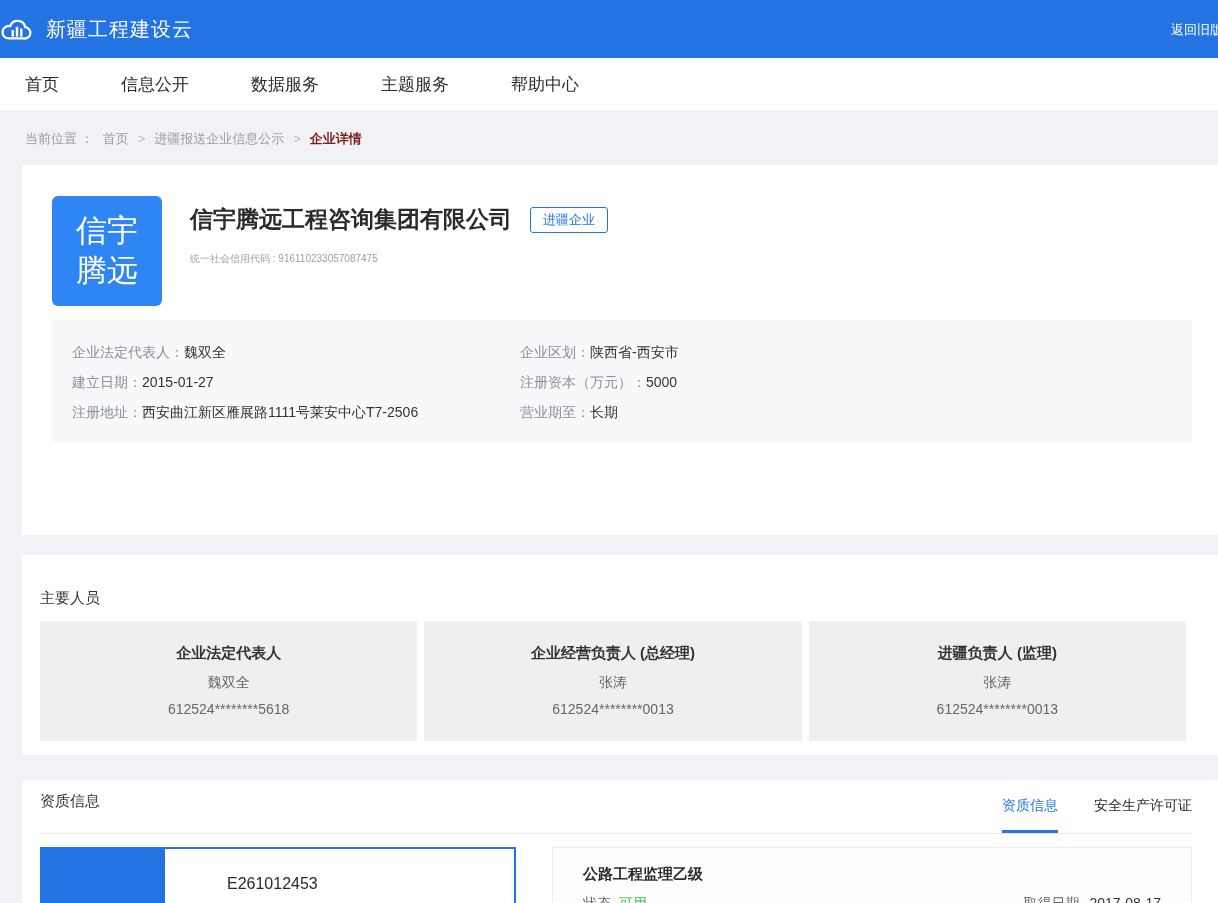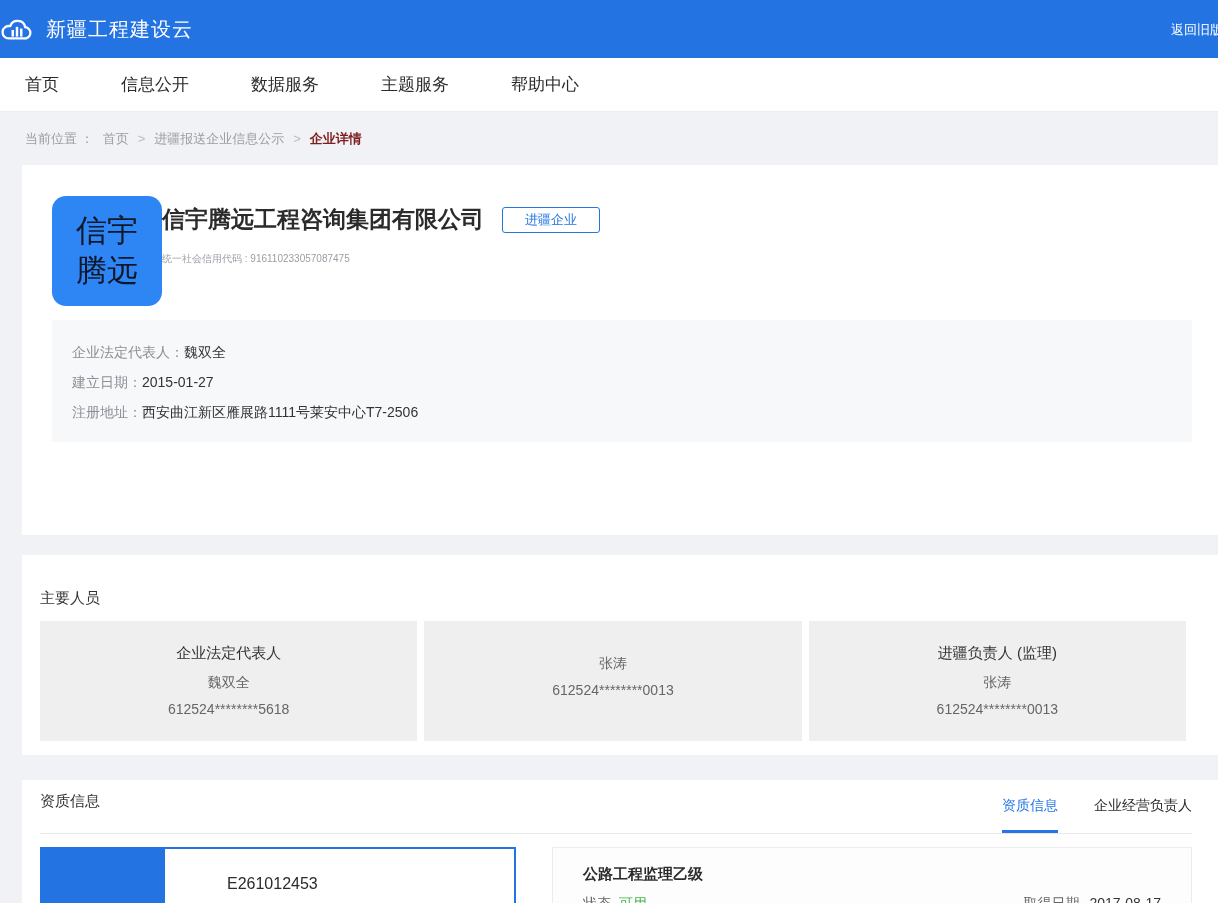--- a/index.html
+++ b/index.html
@@ -24,44 +24,44 @@
   .breadcrumb>*{margin-right:9px}
   .bc-sep{color:#b7bac0}
   .bc-link{cursor:pointer}
   .bc-current{color:#7f1d1d;font-weight:700}
   
   .page{margin-left:22px;width:1196px}
   .card{background:#fff;box-sizing:border-box}
   
   .card-company{padding:31px 0 0 30px;height:370px}
   .company-head{display:flex}
-  .company-logo{width:110px;height:110px;background:#2e86f5;border-radius:14px;
-    color:#0f172a;display:flex;flex-direction:column;align-items:center;justify-content:center;
+  .company-logo{width:110px;height:110px;background:#2e86f5;border-radius:6px;
+    color:#ffffff;display:flex;flex-direction:column;align-items:center;justify-content:center;
     font-size:31px;font-weight:500;line-height:1.28;flex:0 0 auto}
-  .company-main{padding-top:8px}
+  .company-main{margin-left:28px;padding-top:8px}
   .company-name-row{display:flex;align-items:center}
   .company-name{font-size:23px;font-weight:700;color:#2b2b2b}
   .badge{margin-left:18px;border:1px solid #2575e6;color:#2575e6;font-size:13px;
-    padding:3px 22px;border-radius:3px;white-space:nowrap}
+    padding:3px 12px;border-radius:3px;white-space:nowrap}
   .credit-code{margin-top:17px;font-size:10px;color:#9b9ea5}
   .info-panel{margin-top:14px;width:1140px;background:#f7f8fa;
     padding:17px 0 15px 20px;box-sizing:border-box;display:flex}
   .info-col-left{width:448px}
   .info-col-right{flex:1}
   .info-row{line-height:30px;font-size:14px;white-space:nowrap}
   .info-label{color:#8b8f96}
   .info-value{color:#333}
   .info-value.muted{color:#9a9da3}
   
   .card-personnel{margin-top:20px;height:200px;padding:34px 32px 0 18px}
   .section-title{font-size:15px;color:#333}
   .person-cards{margin-top:13px;display:flex;gap:7px}
   .person-card{flex:1;height:120px;background:#efefef;text-align:center;
     padding-top:23px;box-sizing:border-box}
-  .person-role{font-size:15px;font-weight:400;color:#333}
+  .person-role{font-size:15px;font-weight:700;color:#333}
   .person-name{margin-top:11px;font-size:14px;color:#666}
   .person-id{margin-top:9px;font-size:14px;color:#666}
   
   .card-qual{margin-top:25px;height:200px;padding:0 26px 0 18px}
   .qual-header{display:flex;justify-content:space-between;align-items:flex-end;
     border-bottom:1px solid #e9e9e9;height:54px;box-sizing:border-box}
   .qual-title{font-size:15px;color:#333;padding-bottom:22px}
   .qual-tabs{display:flex;gap:36px}
   .qual-tab{font-size:14px;color:#2b2b2b;padding-bottom:18px;cursor:pointer;white-space:nowrap}
   .qual-tab.active{color:#2575e6;border-bottom:3px solid #2575e6;padding-bottom:15px}
@@ -134,49 +134,61 @@
         <div class="info-row">
           <span class="info-label">企业法定代表人：</span><span class="info-value">魏双全</span>
         </div>
         <div class="info-row">
           <span class="info-label">建立日期：</span><span class="info-value">2015-01-27</span>
         </div>
         <div class="info-row">
           <span class="info-label">注册地址：</span><span class="info-value">西安曲江新区雁展路1111号莱安中心T7-2506</span>
         </div>
       </div>
+      <div class="info-col-right">
+        <div class="info-row">
+          <span class="info-label">企业区划：</span><span class="info-value">陕西省-西安市</span>
+        </div>
+        <div class="info-row">
+          <span class="info-label">注册资本（万元）：</span><span class="info-value">5000</span>
+        </div>
+        <div class="info-row">
+          <span class="info-label">营业期至：</span><span class="info-value">长期</span>
+        </div>
+      </div>
     </div>
   </div>
 
   <div class="card card-personnel">
     <div class="section-title">主要人员</div>
     <div class="person-cards">
       <div class="person-card">
         <div class="person-role">企业法定代表人</div>
         <div class="person-name">魏双全</div>
         <div class="person-id">612524********5618</div>
       </div>
       <div class="person-card">
+        <div class="person-role">企业经营负责人 (总经理)</div>
         <div class="person-name">张涛</div>
         <div class="person-id">612524********0013</div>
       </div>
       <div class="person-card">
         <div class="person-role">进疆负责人 (监理)</div>
         <div class="person-name">张涛</div>
         <div class="person-id">612524********0013</div>
       </div>
     </div>
   </div>
 
   <div class="card card-qual">
     <div class="qual-header">
       <span class="qual-title">资质信息</span>
       <span class="qual-tabs">
         <span class="qual-tab active">资质信息</span>
-        <span class="qual-tab">企业经营负责人</span>
+        <span class="qual-tab">安全生产许可证</span>
       </span>
     </div>
     <div class="qual-content">
       <div class="cert-card">
         <div class="cert-color"></div>
         <div class="cert-no">E261012453</div>
       </div>
       <div class="detail-card">
         <div class="detail-name">公路工程监理乙级</div>
         <div class="detail-row">

